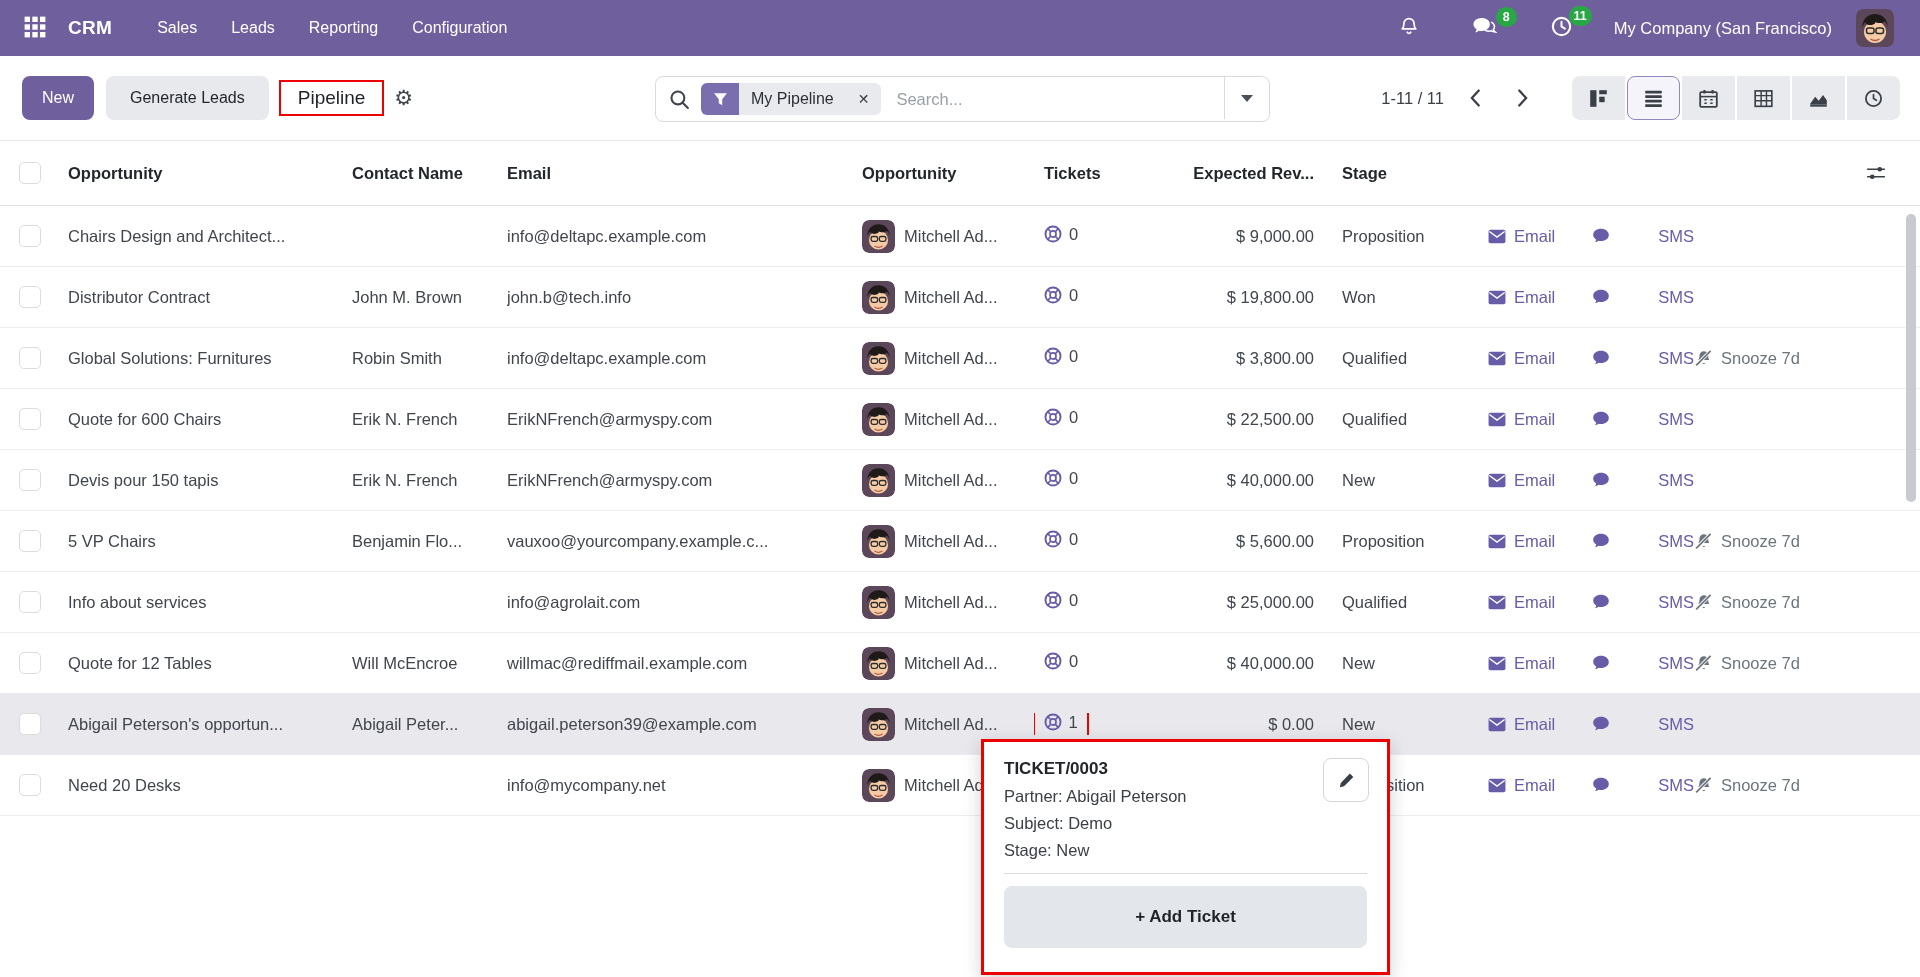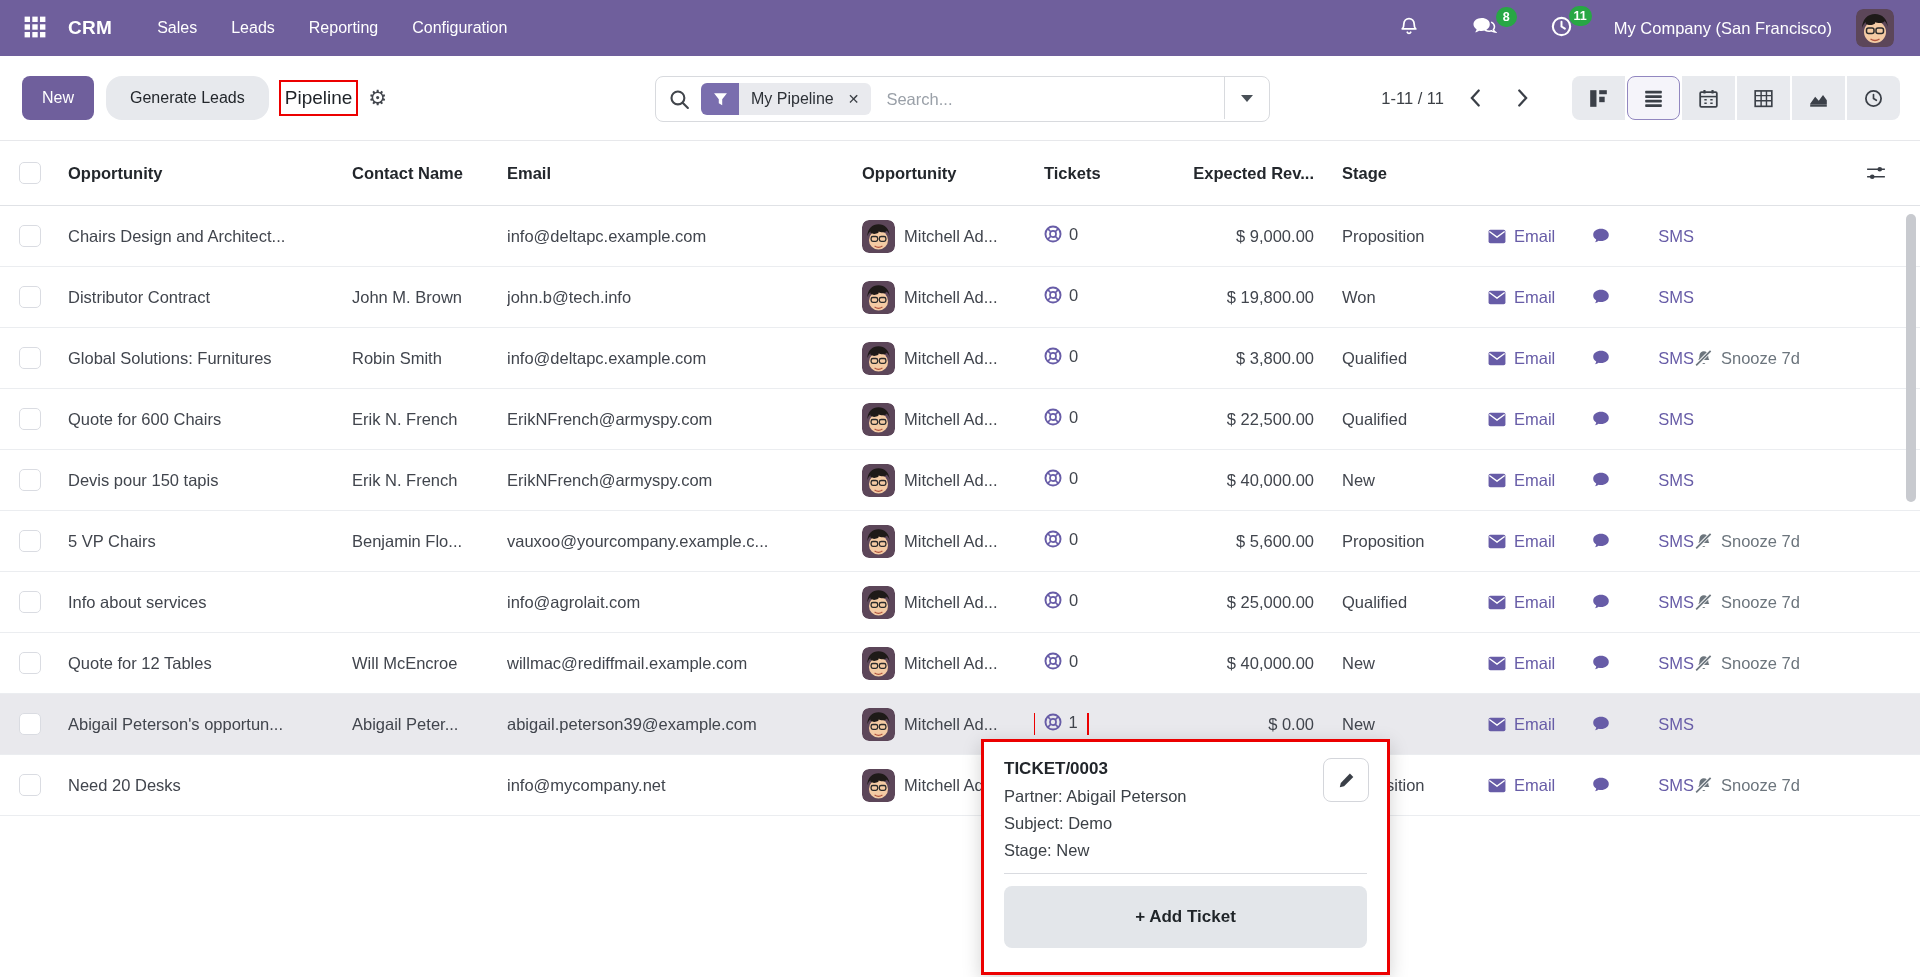--- a/index.html
+++ b/index.html
@@ -18,30 +18,30 @@
   .badge{position:absolute;top:-9px;right:-14px;background:#28a745;color:#fff;font-size:12.5px;
     font-weight:700;min-width:11px;height:20px;line-height:20px;padding:0 5px;border-radius:11px;text-align:center;}
   .company{margin-left:30px;font-size:16.5px;}
   .avatar-btn{margin-left:18px;padding:0;border-radius:7px;overflow:hidden;display:flex;}
 
   
   .control-panel{position:relative;height:84px;background:#fff;display:flex;align-items:center;
     border-bottom:1px solid #e7e8eb;}
   .btn{height:44px;border:none;border-radius:8px;font-size:16px;cursor:pointer;font-family:inherit;}
   .btn-primary{margin-left:22px;width:72px;background:#6F5F9C;color:#fff;}
-  .btn-secondary{margin-left:12px;padding:0 24px;background:#e7e9ed;color:#23272c;border-radius:16px;}
+  .btn-secondary{margin-left:12px;padding:0 24px;background:#e7e9ed;color:#23272c;}
   .breadcrumb{margin-left:10px;font-size:19px;color:#1f2328;border:2.5px solid #EC0000;
-    padding:5px 4px;cursor:pointer;}
+    padding:5px 17px;cursor:pointer;}
   .gear-btn{margin-left:4px;background:none;border:none;font-size:21px;color:#42464d;cursor:pointer;}
   .searchbar{position:absolute;left:655px;top:20px;width:613px;height:44px;border:1px solid #d8dade;
     border-radius:8px;display:flex;align-items:center;background:#fff;}
   .search-icon{margin-left:13px;display:flex;}
   .facet{display:flex;align-items:center;margin-left:11px;border-radius:6px;overflow:hidden;height:32px;}
   .facet-funnel{width:38px;height:32px;background:#7A6EAE;display:flex;align-items:center;justify-content:center;}
-  .facet-body{background:#e9eaee;height:32px;display:flex;align-items:center;padding:0 12px;gap:14px;}
+  .facet-body{background:#e9eaee;height:32px;display:flex;align-items:center;padding:0 12px;gap:24px;}
   .facet-label{font-size:16px;color:#2c3036;}
   .facet-x{background:none;border:none;font-size:14px;color:#3c4046;cursor:pointer;padding:0;}
   .search-ph{margin-left:15px;font-size:16.5px;color:#9aa0a8;}
   .search-caret{position:absolute;right:0;top:0;width:45px;height:42px;border:none;background:none;
     border-left:1px solid #d8dade;cursor:pointer;display:flex;align-items:center;justify-content:center;}
   .caret-shape{width:0;height:0;border-left:6px solid transparent;border-right:6px solid transparent;
     border-top:7px solid #495057;}
   .pager{position:absolute;right:380px;top:0;height:84px;display:flex;align-items:center;gap:14px;justify-content:space-between;}
   .pager-range{font-size:16.5px;color:#3c4046;}
   .pager button{background:none;border:none;cursor:pointer;display:flex;padding:4px 8px;}

